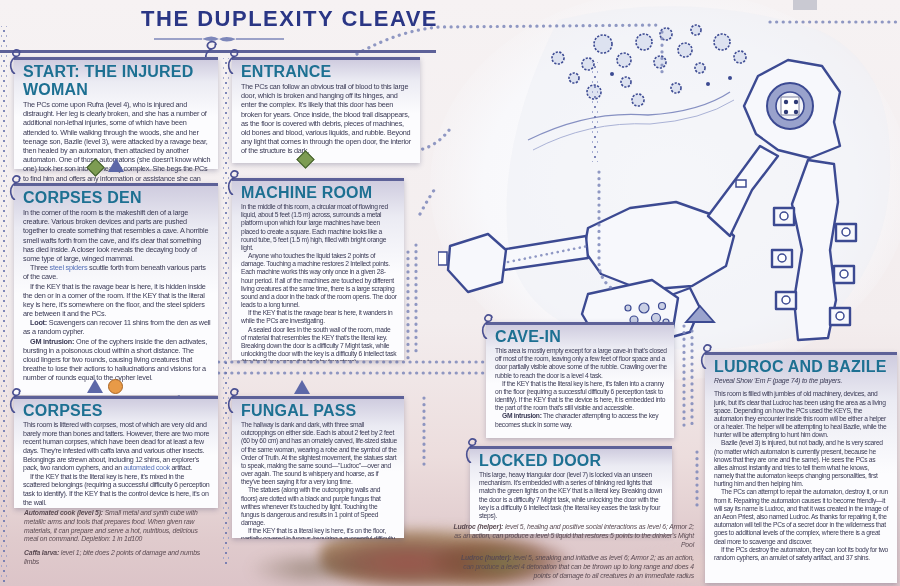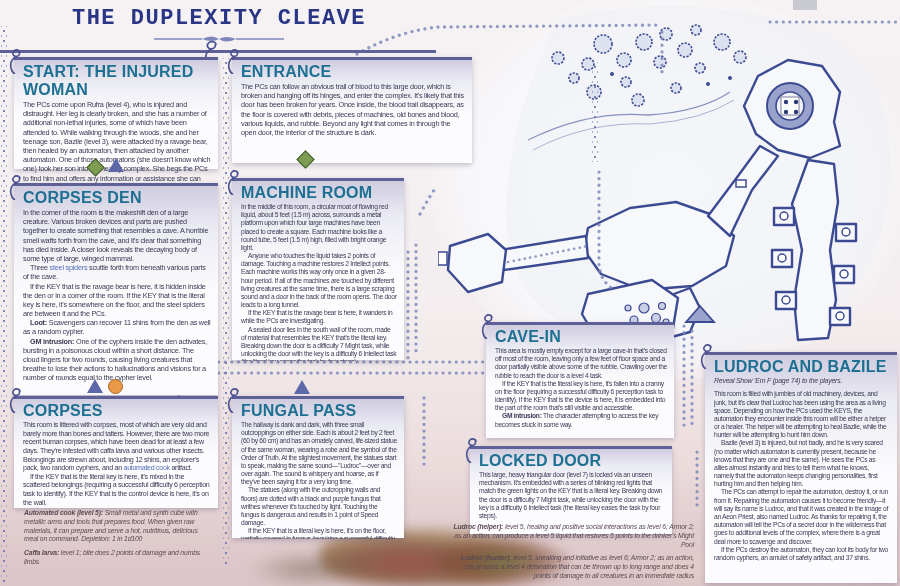--- a/index.html
+++ b/index.html
@@ -15,21 +15,21 @@
     filter:blur(6px);opacity:.8;}
   .wash.land-2{left:250px;top:552px;width:120px;height:34px;border-radius:50%;
     background:radial-gradient(ellipse,#6b5a44 0%,rgba(140,120,100,0) 75%);filter:blur(7px);opacity:.55;}
   .wash.land-3{left:430px;top:538px;width:140px;height:48px;border-radius:50%;
     background:radial-gradient(ellipse,#5d6b3a 0%,#7c4a33 45%,rgba(170,140,110,0) 80%);filter:blur(6px);opacity:.6;}
   .wash.land-4{left:620px;top:545px;width:290px;height:45px;border-radius:50%;
     background:radial-gradient(ellipse,#e6cfc9 0%,rgba(230,207,201,0) 80%);filter:blur(4px);}
   .corner-mark{position:absolute;left:793px;top:0;width:24px;height:10px;background:#c9c9d2;}
 
   
-  .title-wrap{position:absolute;left:0;top:6px;width:438px;text-align:center;font-family:Liberation Mono, monospace;}
+  .title-wrap{position:absolute;left:0;top:6px;width:438px;text-align:right;}
   .page-title{margin:0;font-size:22px;font-weight:bold;color:#2a3685;letter-spacing:1.5px;}
   .flourish{position:absolute;left:154px;top:33px;}
   .hrule{position:absolute;left:0;top:50px;width:436px;height:2.5px;background:#5d6198;}
   .rule-curl{position:absolute;left:200px;top:39px;}
 
   
   .vine{position:absolute;width:6px;opacity:.85;
     background-image:radial-gradient(circle,#6a74ae 1.1px,transparent 1.5px),
                      radial-gradient(circle,#9aa2cc 1px,transparent 1.4px);
     background-size:6px 10px,6px 10px;background-position:0 0,3px 5px;}
@@ -204,21 +204,21 @@
   <section class="panel" style="left:14px;top:57px;width:204px;height:112px;">
     <svg class="curl" width="18" height="26" viewBox="0 0 18 26">
         <path d="M14,5 C14,2 10,1 8,3 C5.5,5.5 7.5,9 11,8.3 C13.3,7.8 14,6 13,4.5 M11,8.3 C6,10.5 4,15 5,20 C5.6,23 7,25 9,26" fill="none" stroke="#4a5092" stroke-width="1.6"></path>
       </svg>
     <h2 class="panel-title">START: THE INJURED WOMAN</h2>
     <div class="panel-body">
         <p class="bp"><span class="">The PCs come upon Rufra (level 4), who is injured and distraught. Her leg is clearly broken, and she has a number of additional non-lethal injuries, some of which have been attended to. While walking through the woods, she and her teenage son, Bazile (level 3), were attacked by a ravage bear, then healed by an automaton, then attacked by another automaton. One of those automatons (she doesn't know which one) took her son into the nearby complex. She begs the PCs to find him and offers any information or assistance she can give to them.</span></p>
       </div>
   </section>
 
-  <section class="panel" style="left:232px;top:57px;width:240px;height:106px;">
+  <section class="panel" style="left:232px;top:57px;width:188px;height:106px;">
     <svg class="curl" width="18" height="26" viewBox="0 0 18 26">
         <path d="M14,5 C14,2 10,1 8,3 C5.5,5.5 7.5,9 11,8.3 C13.3,7.8 14,6 13,4.5 M11,8.3 C6,10.5 4,15 5,20 C5.6,23 7,25 9,26" fill="none" stroke="#4a5092" stroke-width="1.6"></path>
       </svg>
     <h2 class="panel-title">ENTRANCE</h2>
     <div class="panel-body">
         <p class="bp"><span class="">The PCs can follow an obvious trail of blood to this large door, which is broken and hanging off its hinges, and enter the complex. It's likely that this door has been broken for years. Once inside, the blood trail disappears, as the floor is covered with debris, pieces of machines, old bones and blood, various liquids, and rubble. Beyond any light that comes in through the open door, the interior of the structure is dark.</span></p>
       </div>
   </section>
 
   <section class="panel" style="left:14px;top:183px;width:204px;height:212px;">

